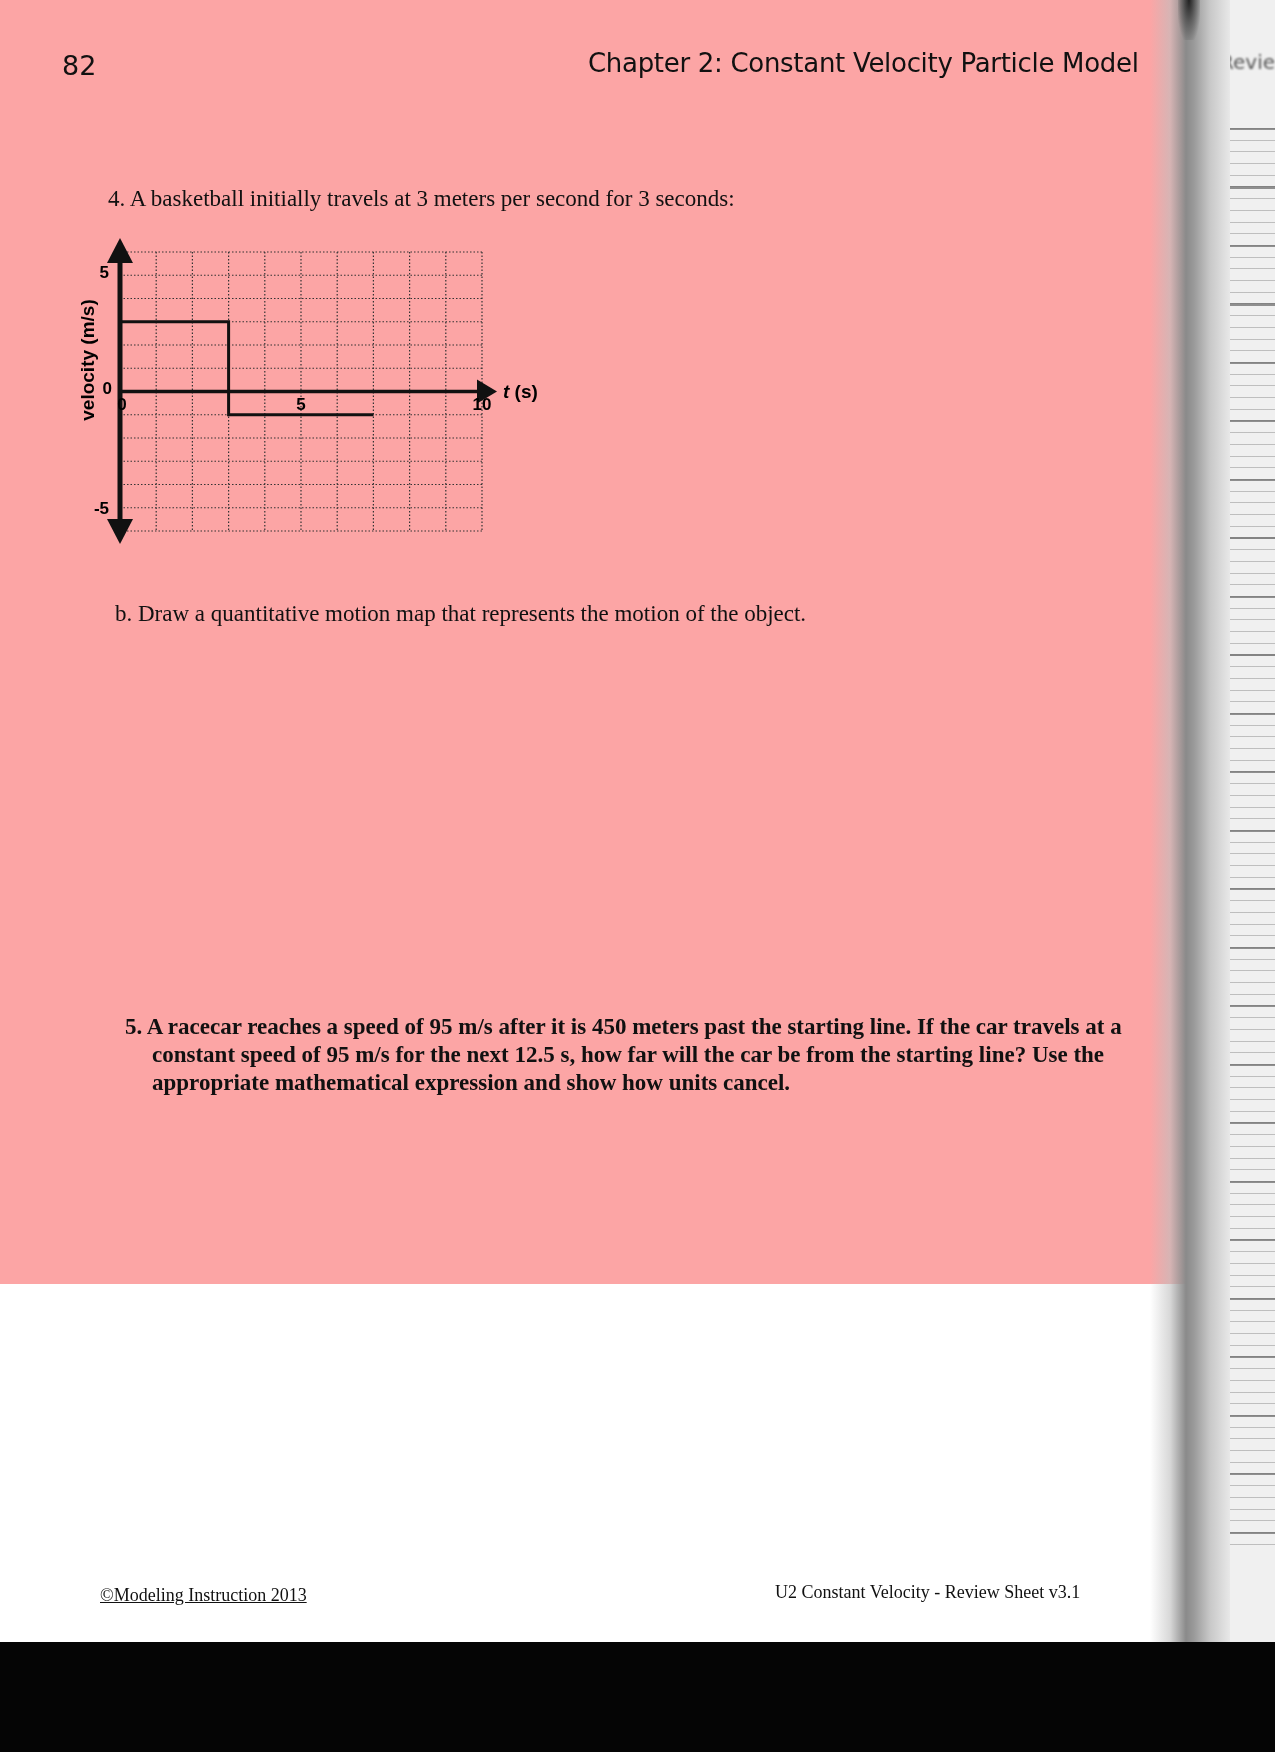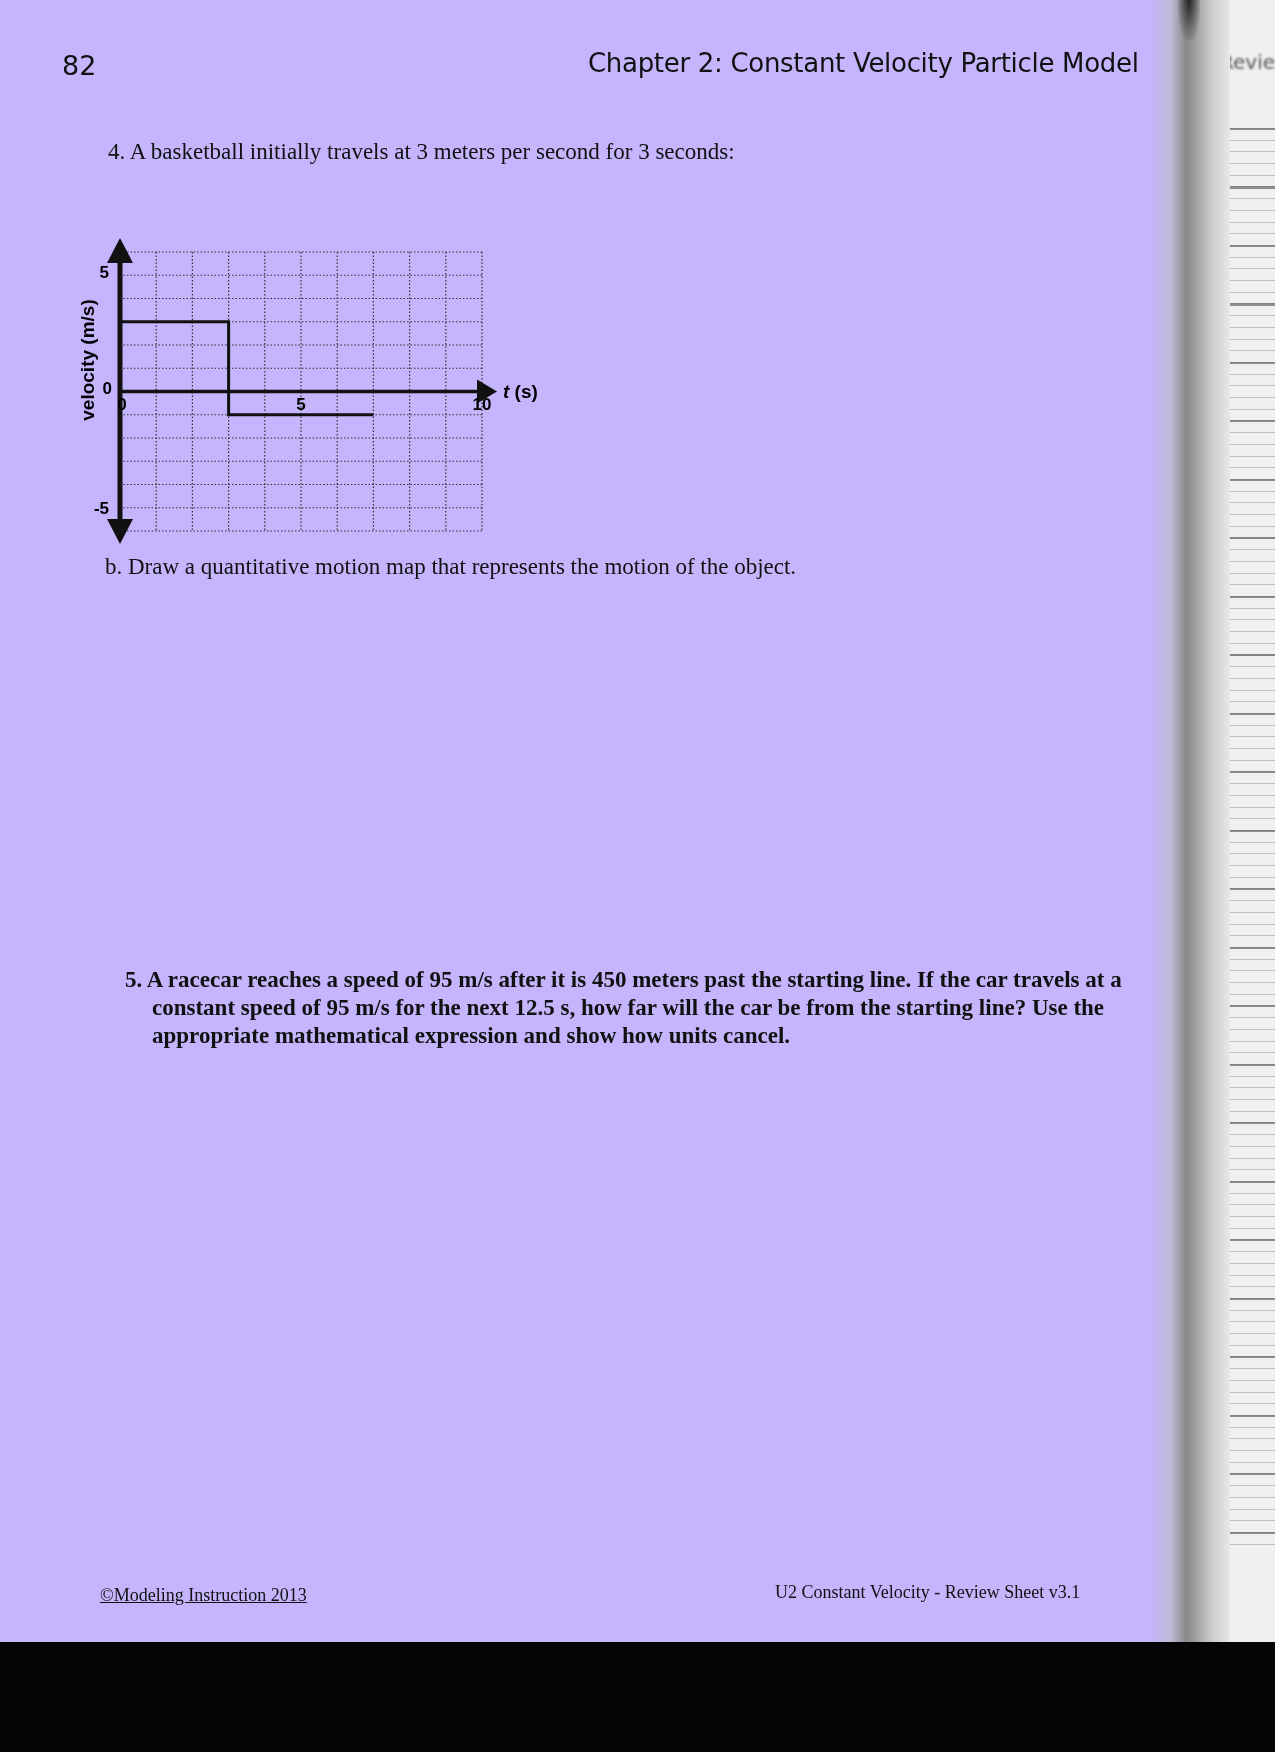--- a/index.html
+++ b/index.html
@@ -2,34 +2,34 @@
 <html><head>
 <meta charset="utf-8">
 <style>
   html, body { margin: 0; padding: 0; }
   body {
     width: 1275px; height: 1752px; position: relative; overflow: hidden;
     background: #ffffff;
     font-family: "Liberation Serif", serif;
     color: #111;
   }
-  .page { position: absolute; left: 0; top: 0; width: 1275px; height: 1642px; background: #c4b5fd; }
+  .page { position: absolute; left: 0; top: 0; width: 1275px; height: 1284px; background: #fca5a5; }
   .page-number {
     position: absolute; left: 62px; top: 50px;
     font-family: "DejaVu Sans", sans-serif; font-size: 27px; color: #111;
   }
   .chapter-title {
     position: absolute; left: 588px; top: 48px; width: 580px;
     font-family: "DejaVu Sans", sans-serif; font-size: 26px; color: #111;
     white-space: nowrap; overflow: hidden; letter-spacing: -0.3px;
   }
-  .text { position: absolute; font-size: 23px; line-height: 28px; white-space: nowrap; }
+  .text { position: absolute; font-size: 23px; line-height: 28px; white-space: nowrap; margin-top: 47px; }
   .q4 { left: 108px; top: 138px; }
   .q4a { left: 529px; top: 193px; }
-  .q4b { left: 105px; top: 553px; }
+  .q4b { left: 115px; top: 553px; }
   .q4c { left: 111px; top: 775px; }
   .q5 { left: 112px; top: 966px; width: 1010px; white-space: normal; }
   .q5 .body { padding-left: 40px; text-indent: -27px; font-weight: bold; }
   .footer-left { position: absolute; left: 100px; top: 1585px; font-size: 18px; text-decoration: underline; }
   .footer-right { position: absolute; left: 775px; top: 1582px; font-size: 18px; }
   .chart { position: absolute; left: 60px; top: 225px; }
   .chart text { font-family: "Liberation Sans", sans-serif; font-weight: bold; }
   .binding {
     position: absolute; left: 1150px; top: 0; width: 80px; height: 1642px;
     background: linear-gradient(to right, rgba(255,255,255,0) 0%, rgba(190,190,190,0.6) 25%, #8a8a8a 45%, #9a9a9a 55%, #c8c8c8 75%, #e8e8e8 100%);

